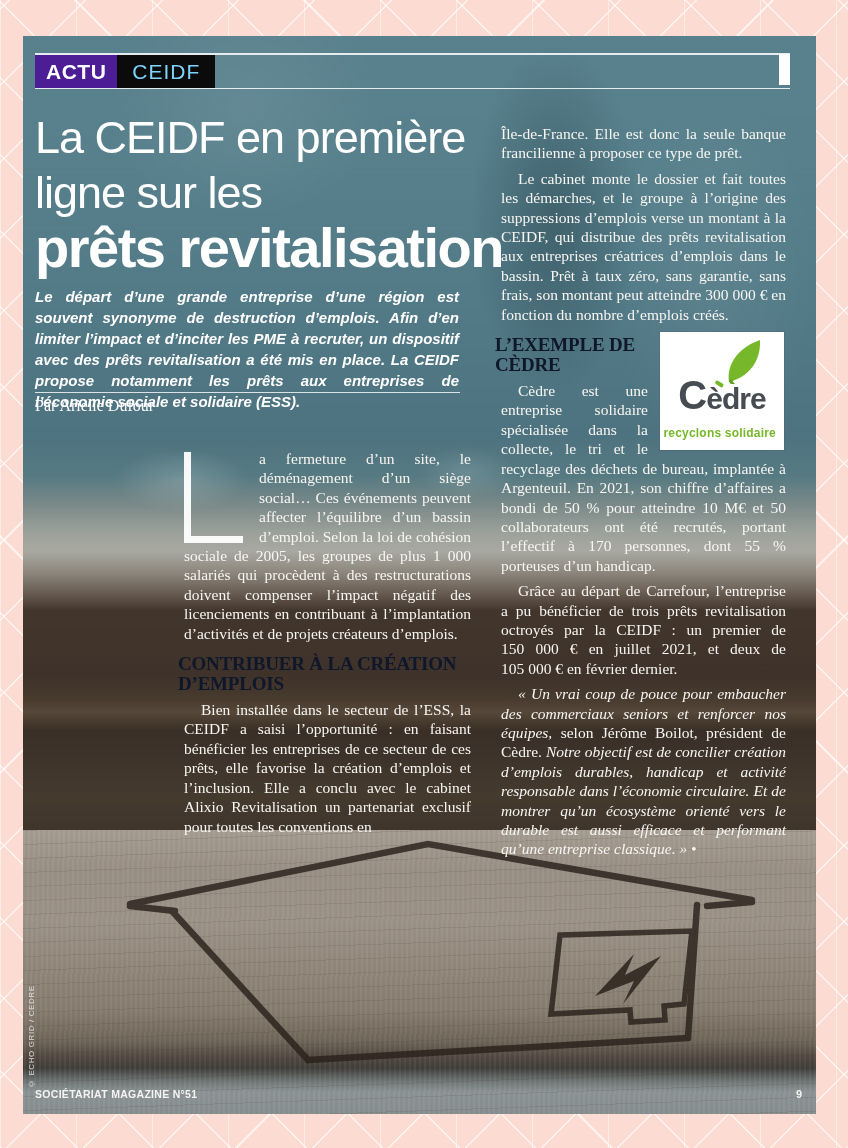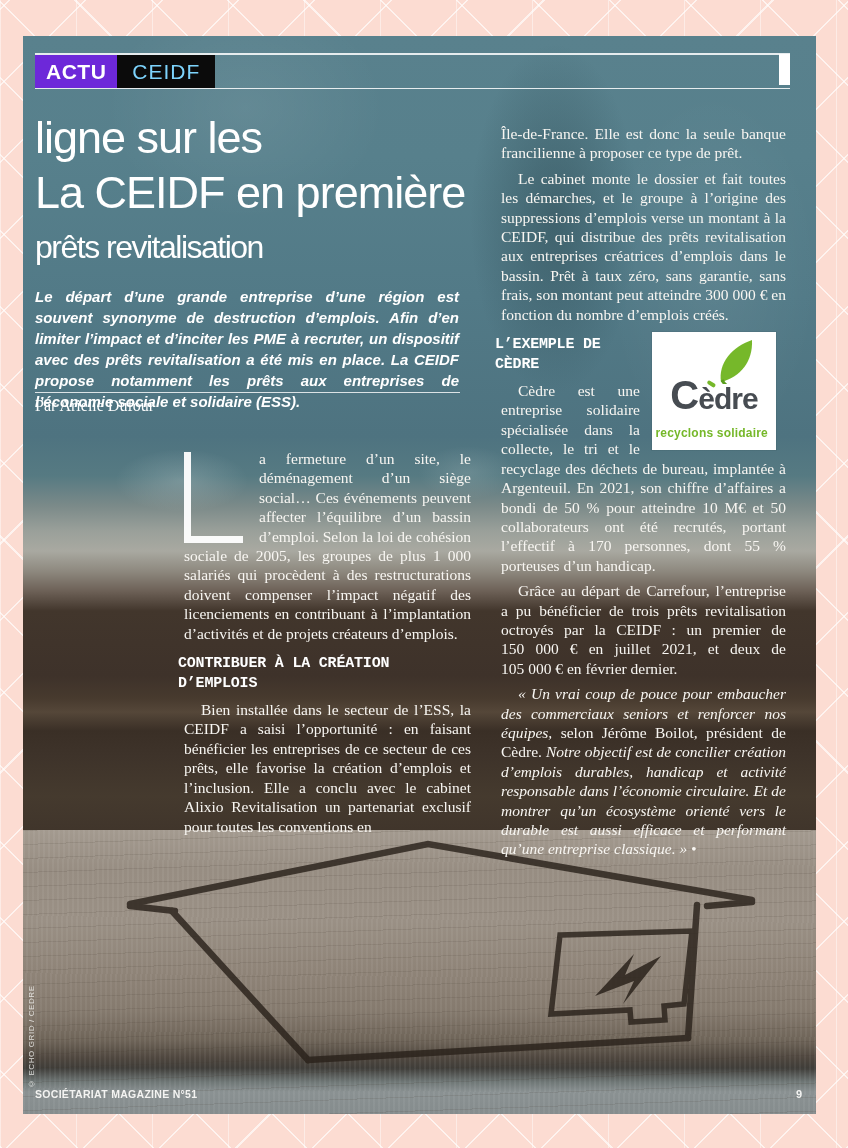--- a/index.html
+++ b/index.html
@@ -41,54 +41,54 @@
         #6e6458 210px,#4e463e 228px,#3f3d39 238px,#6f7776 252px,#8a9192 262px,#858c8d 284px);
   }
   .house-svg{position:absolute;left:60px;top:4px;}
   
   .header-band{position:absolute;left:12px;top:17px;width:755px;height:36px;}
   .rule{position:absolute;left:0;right:0;height:1.5px;background:rgba(255,255,255,.85);}
   .rule.top{top:0;}
   .rule.bottom{bottom:0;}
   .end-bar{position:absolute;right:0;top:1px;width:11px;height:31px;background:#ffffff;}
   .kicker-boxes{position:absolute;left:0;top:2px;height:33px;display:flex;}
-  .kicker-tag{background:#6d28d9;color:#fff;font-weight:800;font-size:21px;line-height:33px;padding:0 11px;letter-spacing:.5px;}
+  .kicker-tag{background:#4c1d95;color:#fff;font-weight:800;font-size:21px;line-height:33px;padding:0 11px;letter-spacing:.5px;}
   .kicker-section{background:#0b0b0b;color:#7dd3fc;font-weight:400;font-size:21px;line-height:33px;padding:0 15px;letter-spacing:1px;}
   
   .headline{position:absolute;left:12px;top:74px;margin:0;color:#fff;font-weight:400;}
   .hl{display:block;font-size:45px;line-height:55px;letter-spacing:-1px;}
-  .hl3{font-weight:400;font-size:32px;letter-spacing:-1.5px;}
+  .hl3{font-weight:700;font-size:56px;letter-spacing:-1.5px;}
   .standfirst{
     position:absolute;left:12px;top:250px;width:424px;margin:0;
     color:#fff;font-style:italic;font-weight:700;font-size:15px;line-height:21px;
     text-align:justify;
   }
   .standfirst-rule{position:absolute;left:12px;top:356px;width:425px;height:1px;background:rgba(255,255,255,.8);}
   .byline{position:absolute;left:12px;top:361px;margin:0;color:#fff;font-size:16px;font-family:Liberation Serif, serif;}
   
   .col{position:absolute;color:#f8f6f2;}
   .col-left{left:155px;top:407px;width:299px;}
   .col-right{left:472px;top:82px;width:297px;}
   .body{
     font-family:"Liberation Serif",serif;font-size:15.5px;line-height:19.4px;
     text-align:justify;margin:6px;color:#f8f6f2;
   }
   .indent{text-indent:17px;}
   .subhead{
-    font-family:Liberation Mono, monospace;font-weight:700;font-size:15px;
-    letter-spacing:-.2px;line-height:20px;color:#ffffff;margin:11px 0 4px 0;
+    font-family:Liberation Serif, serif;font-weight:700;font-size:19px;
+    letter-spacing:-.2px;line-height:20px;color:#0f172a;margin:11px 0 4px 0;
   }
   .dropcap{
     float:left;width:52px;height:84px;margin:3px 16px 2px 0;
     border-left:7px solid #fff;border-bottom:7px solid #fff;opacity:.95;
   }
   .quote .qi{font-style:italic;}
   
   .logo-box{
-    float:right;width:124px;height:118px;margin:2px 16px 6px 12px;
+    float:right;width:124px;height:118px;margin:2px 8px 6px 12px;
     background:#fff;position:relative;box-shadow:0 0 0 1px rgba(0,0,0,.05);
   }
   .logo-leaf{position:absolute;top:6px;right:16px;}
   .logo-word{
     position:absolute;left:0;right:0;top:44px;text-align:center;
     font-weight:700;color:#474c52;letter-spacing:-1px;line-height:38px;
   }
   .logo-c{font-size:40px;}
   .logo-edre{font-size:30px;}
   .logo-accent{position:absolute;left:55px;top:50px;width:9px;height:3.5px;background:#76b82a;transform:rotate(32deg);border-radius:2px;}
@@ -136,22 +136,22 @@
     <div class="rule top"></div>
     <div class="rule bottom"></div>
     <div class="end-bar"></div>
     <div class="kicker-boxes">
       <span class="kicker-tag">ACTU</span>
       <span class="kicker-section">CEIDF</span>
     </div>
   </div>
 
   <h1 class="headline">
+    <span class="hl hl1">La CEIDF en première</span>
     <span class="hl hl2">ligne sur les</span>
-    <span class="hl hl1">La CEIDF en première</span>
     <span class="hl hl3">prêts revitalisation</span>
   </h1>
 
   <p class="standfirst">Le départ d’une grande entreprise d’une région est souvent synonyme de destruction d’emplois. Afin d’en limiter l’impact et d’inciter les PME à recruter, un dispositif avec des prêts revitalisation a été mis en place. La CEIDF propose notamment les prêts aux entreprises de l’économie sociale et solidaire (ESS).</p>
   <div class="standfirst-rule"></div>
   <p class="byline">Par Arielle Dufour</p>
 
   <div class="col col-left">
     <p class="body">
       <span class="dropcap"></span><span>a fermeture d’un site, le déménagement d’un siège social… Ces événements peuvent affecter l’équilibre d’un bassin d’emploi. Selon la loi de cohésion sociale de 2005, les groupes de plus 1&nbsp;000 salariés qui procèdent à des restructurations doivent compenser l’impact négatif des licenciements en contribuant à l’implantation d’activités et de projets créateurs d’emplois.</span>

